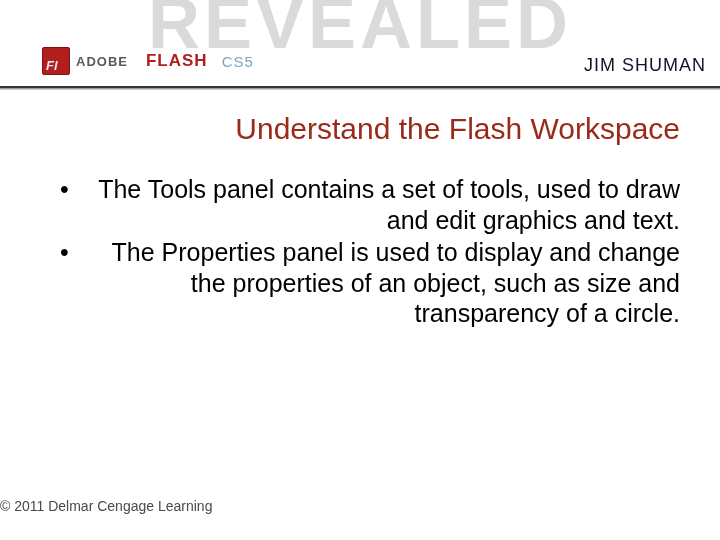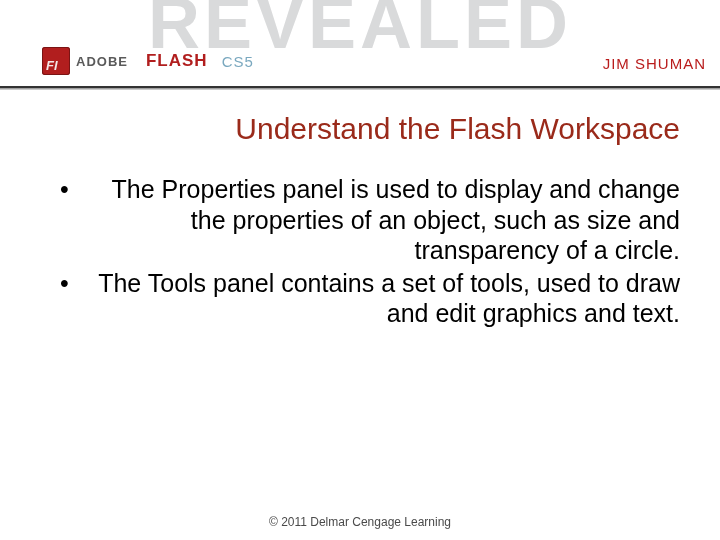--- a/index.html
+++ b/index.html
@@ -76,24 +76,24 @@
     font-size: 15px;
     font-weight: 400;
     color: #7aa8bf;
     margin-left: 8px;
     letter-spacing: 1px;
   }
   .author {
     position: absolute;
     right: 14px;
     top: 55px;
-    font-size: 15px;
+    font-size: 18px;
     font-weight: 400;
     letter-spacing: 1px;
-    color: #b91c1c;
+    color: #0f172a;
   }
   .sep {
     position: absolute;
     left: 0;
     right: 0;
     top: 86px;
     height: 4px;
     border-top: 2px solid #333333;
     background: linear-gradient(#8a8a8a, #e0e0e0);
   }
@@ -127,23 +127,22 @@
     position: absolute;
     left: 0;
     top: 0;
     font-size: 25px;
     color: #000000;
   }
   .footer {
     position: absolute;
     left: 0;
     right: 0;
-    bottom: 11px;
-    text-align: center;
-    font-size: 12px;
+    bottom: 26px;
+    font-size: 14px;
     color: #4a4a4a;
   }
 </style>
 </head>
 <body>
 
 <div class="header">
   <div class="revealed-text">REVEALED</div>
   <div class="brand-row">
     <div class="flash-logo"></div>
@@ -151,18 +150,18 @@
     <span class="brand-flash">FLASH</span>
     <span class="brand-cs5">CS5</span>
   </div>
   <div class="author">JIM SHUMAN</div>
   <div class="sep"></div>
 </div>
 
 <div class="content">
   <div class="title">Understand the Flash Workspace</div>
   <ul class="bullets">
+    <li>The Tools panel contains a set of tools, used to draw and edit graphics and text.</li>
     <li>The Properties panel is used to display and change the properties of an object, such as size and transparency of a circle.</li>
-    <li>The Tools panel contains a set of tools, used to draw and edit graphics and text.</li>
   </ul>
 </div>
 
 <div class="footer">© 2011 Delmar Cengage Learning</div>
 
 </body></html>

